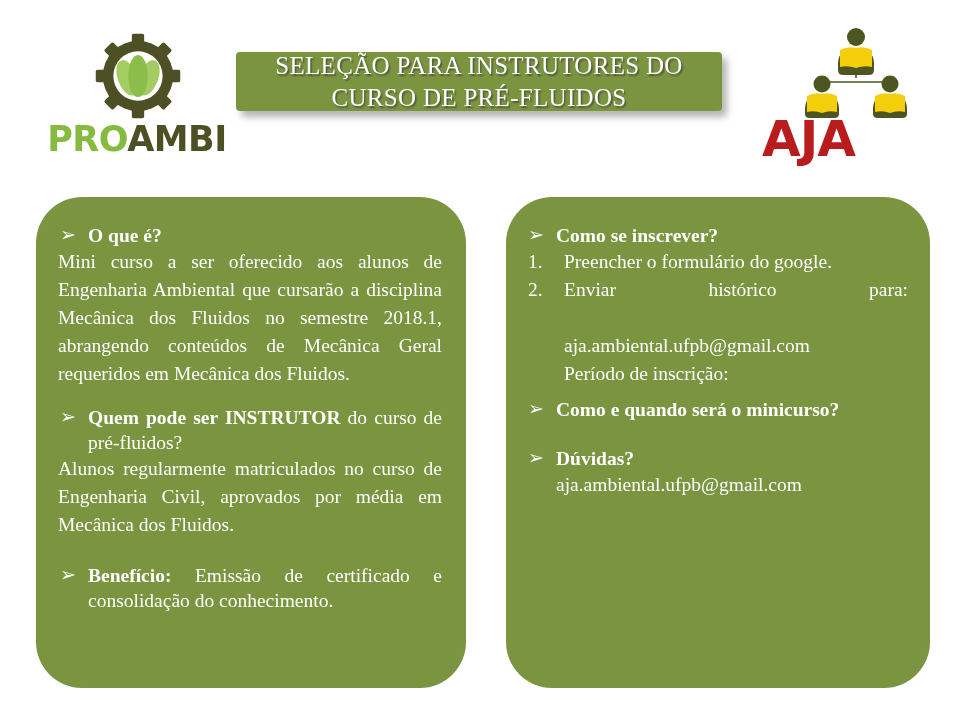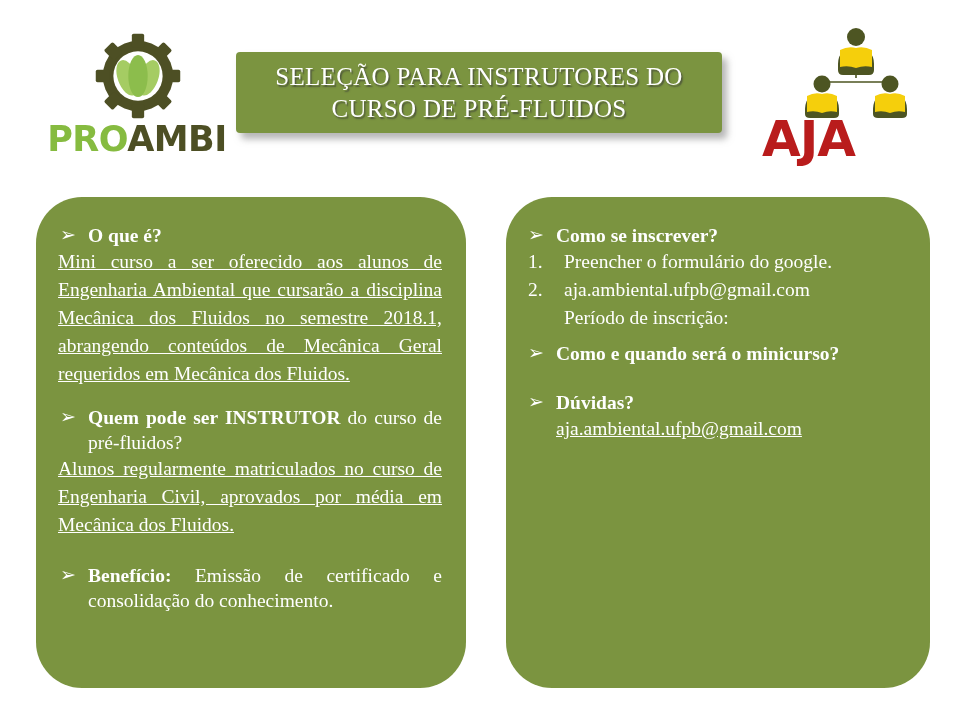--- a/index.html
+++ b/index.html
@@ -45,21 +45,21 @@
     line-height: 38px;
     white-space: nowrap;
   }
   #proambi-wordmark .pro { color: #86bb40; }
   #proambi-wordmark .ambi { color: #4d4f24; }
 
   
   #title-banner {
     position: absolute;
     left: 236px; top: 52px;
-    width: 486px; height: 81px;
+    width: 486px; height: 59px;
     background: #7b9440;
     border-radius: 4px;
     box-shadow: 5px 6px 7px rgba(120,120,120,0.55);
     display: flex;
     align-items: center;
     justify-content: center;
   }
   #title-text {
     color: #ffffff;
     font-size: 25px;
@@ -131,21 +131,20 @@
     font-size: 19px;
     font-weight: normal;
   }
   .head .reg { font-weight: normal; }
   .body-text {
     font-size: 19.5px;
     line-height: 28px;
     text-align: justify;
     text-justify: inter-word;
     margin: 0;
-    text-decoration: underline;
   }
   .body-text.indent { padding-left: 30px; }
 
   .gap-sm { height: 9px; }
   .gap-md { height: 17px; }
   .gap-lg { height: 24px; }
 
   
   .num-list {
     margin: 0;
@@ -292,20 +291,21 @@
     <span>Como se inscrever?</span>
   </p>
 
   <ul class="num-list">
     <li>
       <span class="idx">1.</span>
       <span>Preencher o formulário do google.</span>
     </li>
     <li>
       <span class="idx">2.</span>
+      <span class="just">Enviar histórico para:</span>
       <span>aja.ambiental.ufpb@gmail.com</span><br>
       <span>Período de inscrição:</span>
     </li>
   </ul>
 
 
   <div class="gap-sm"></div>
 
   <p class="head">
     <span class="bullet">➢</span>

